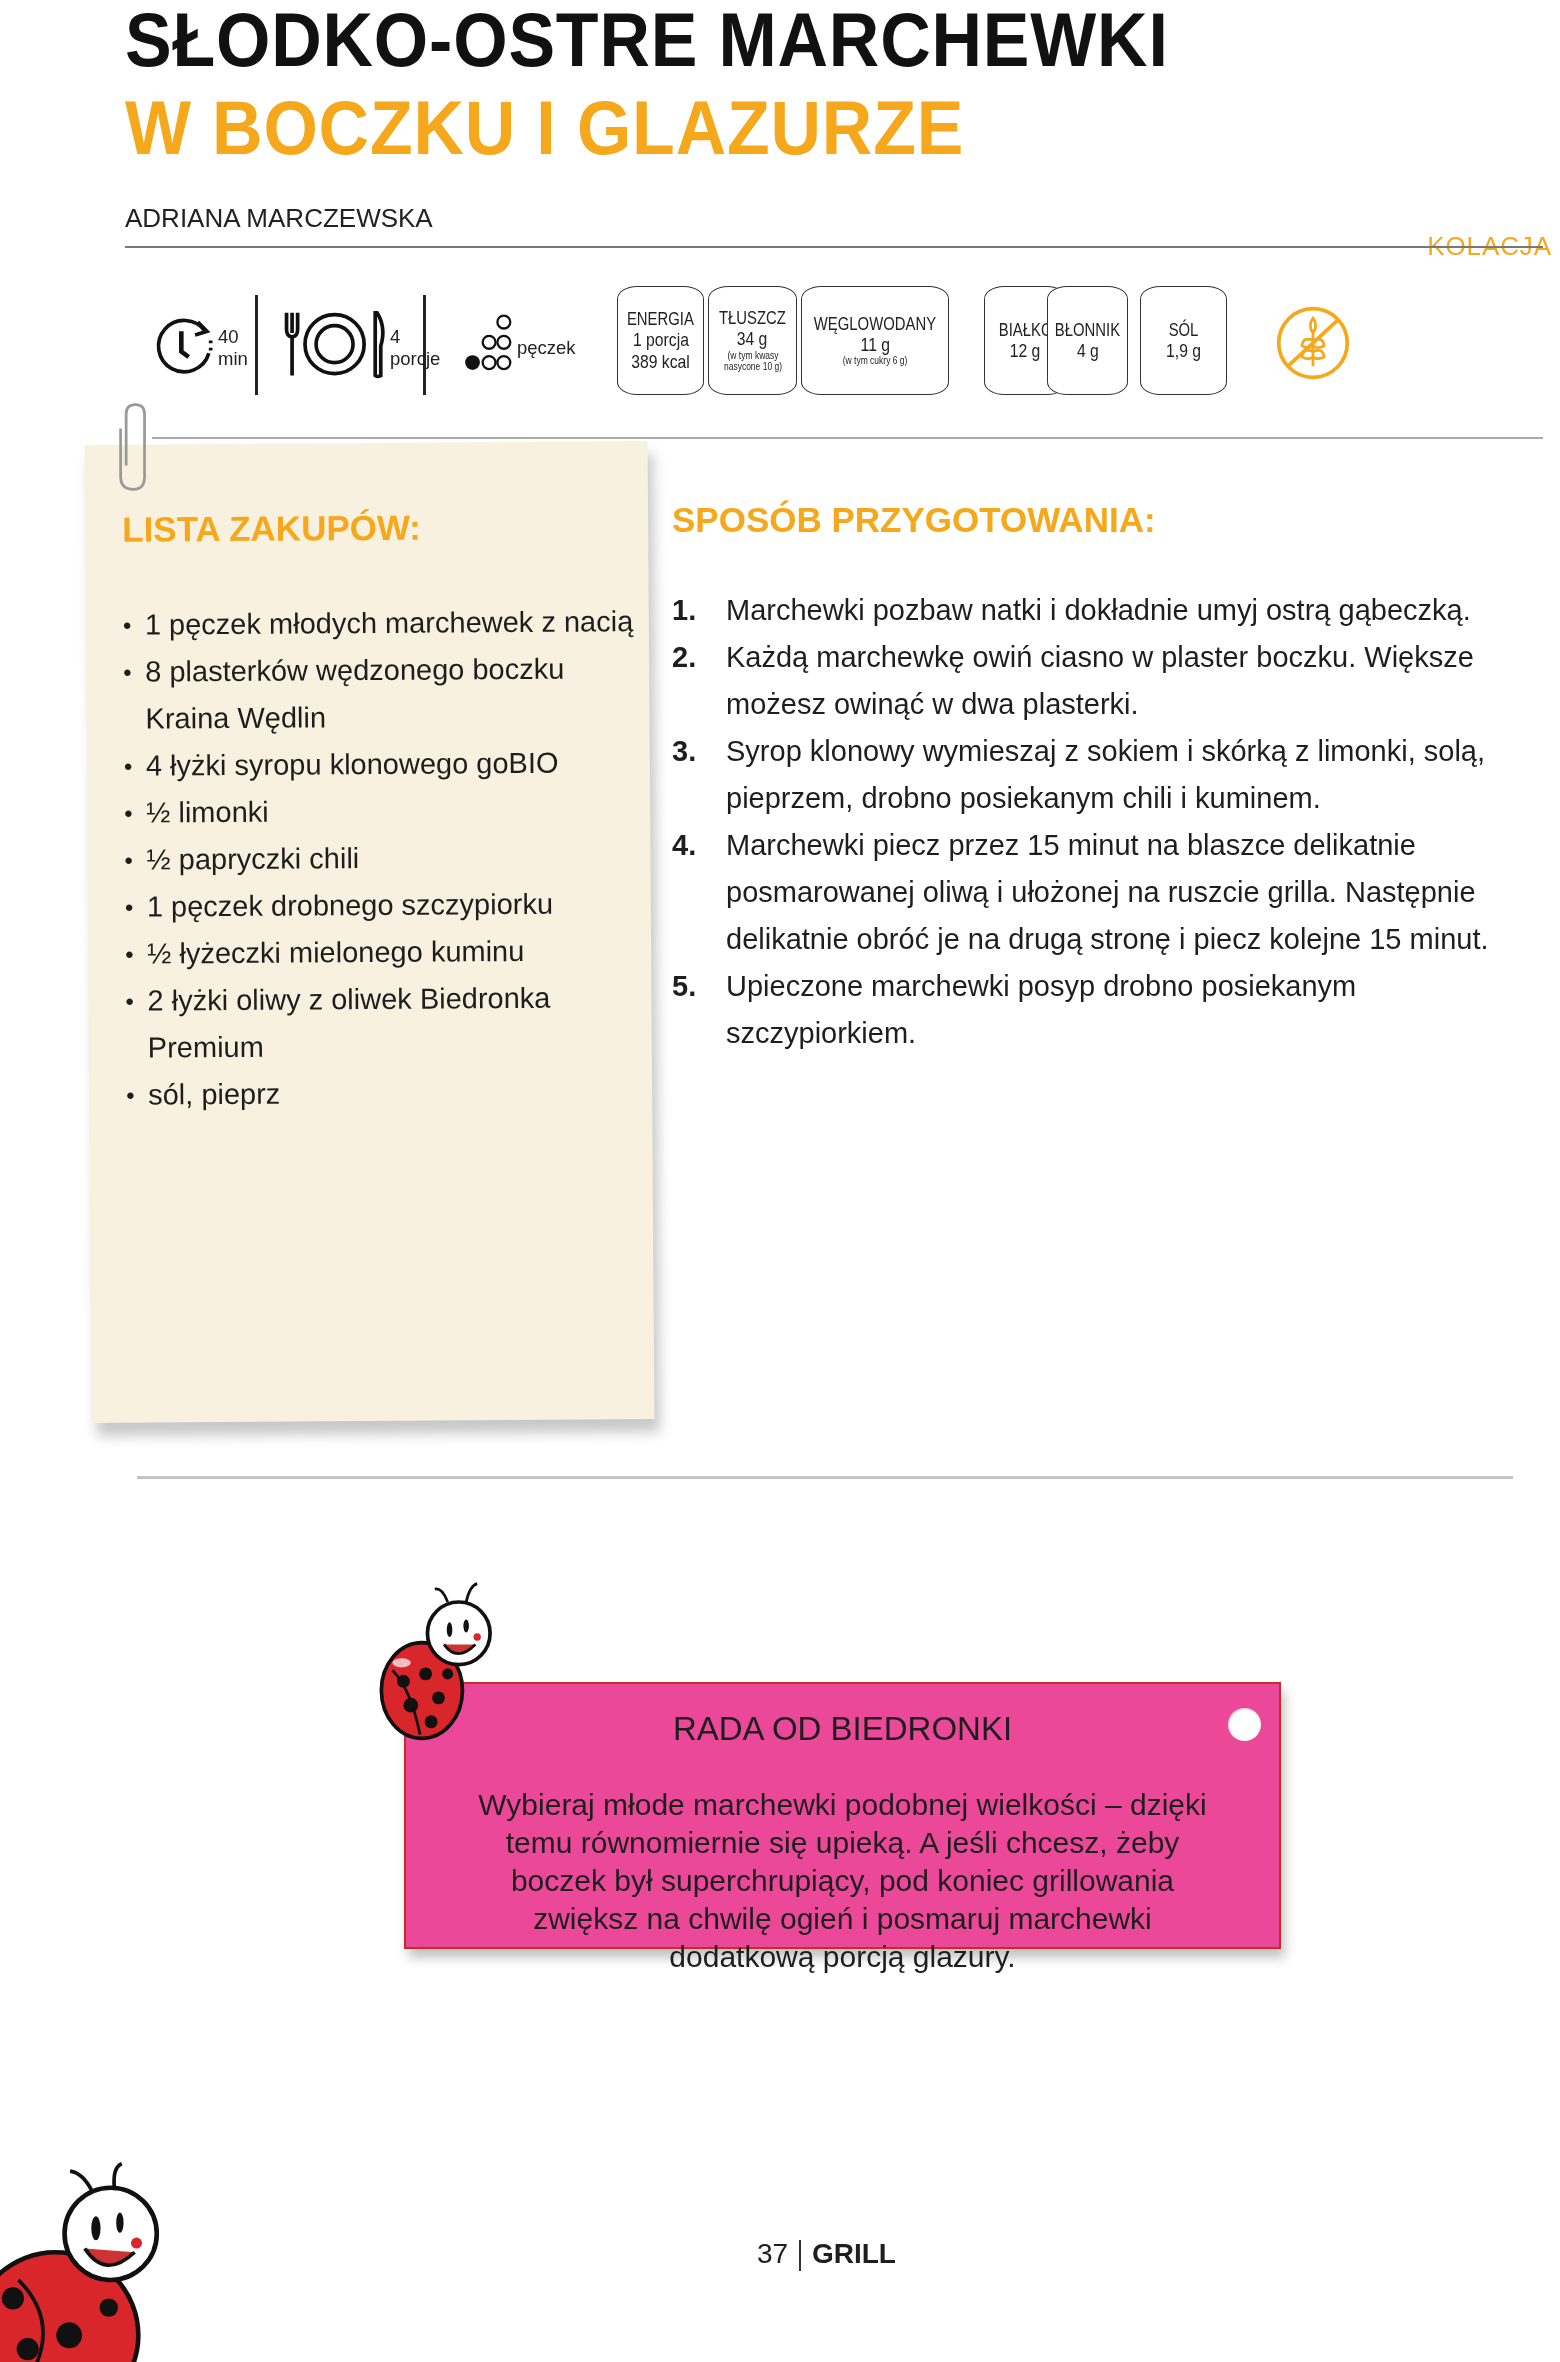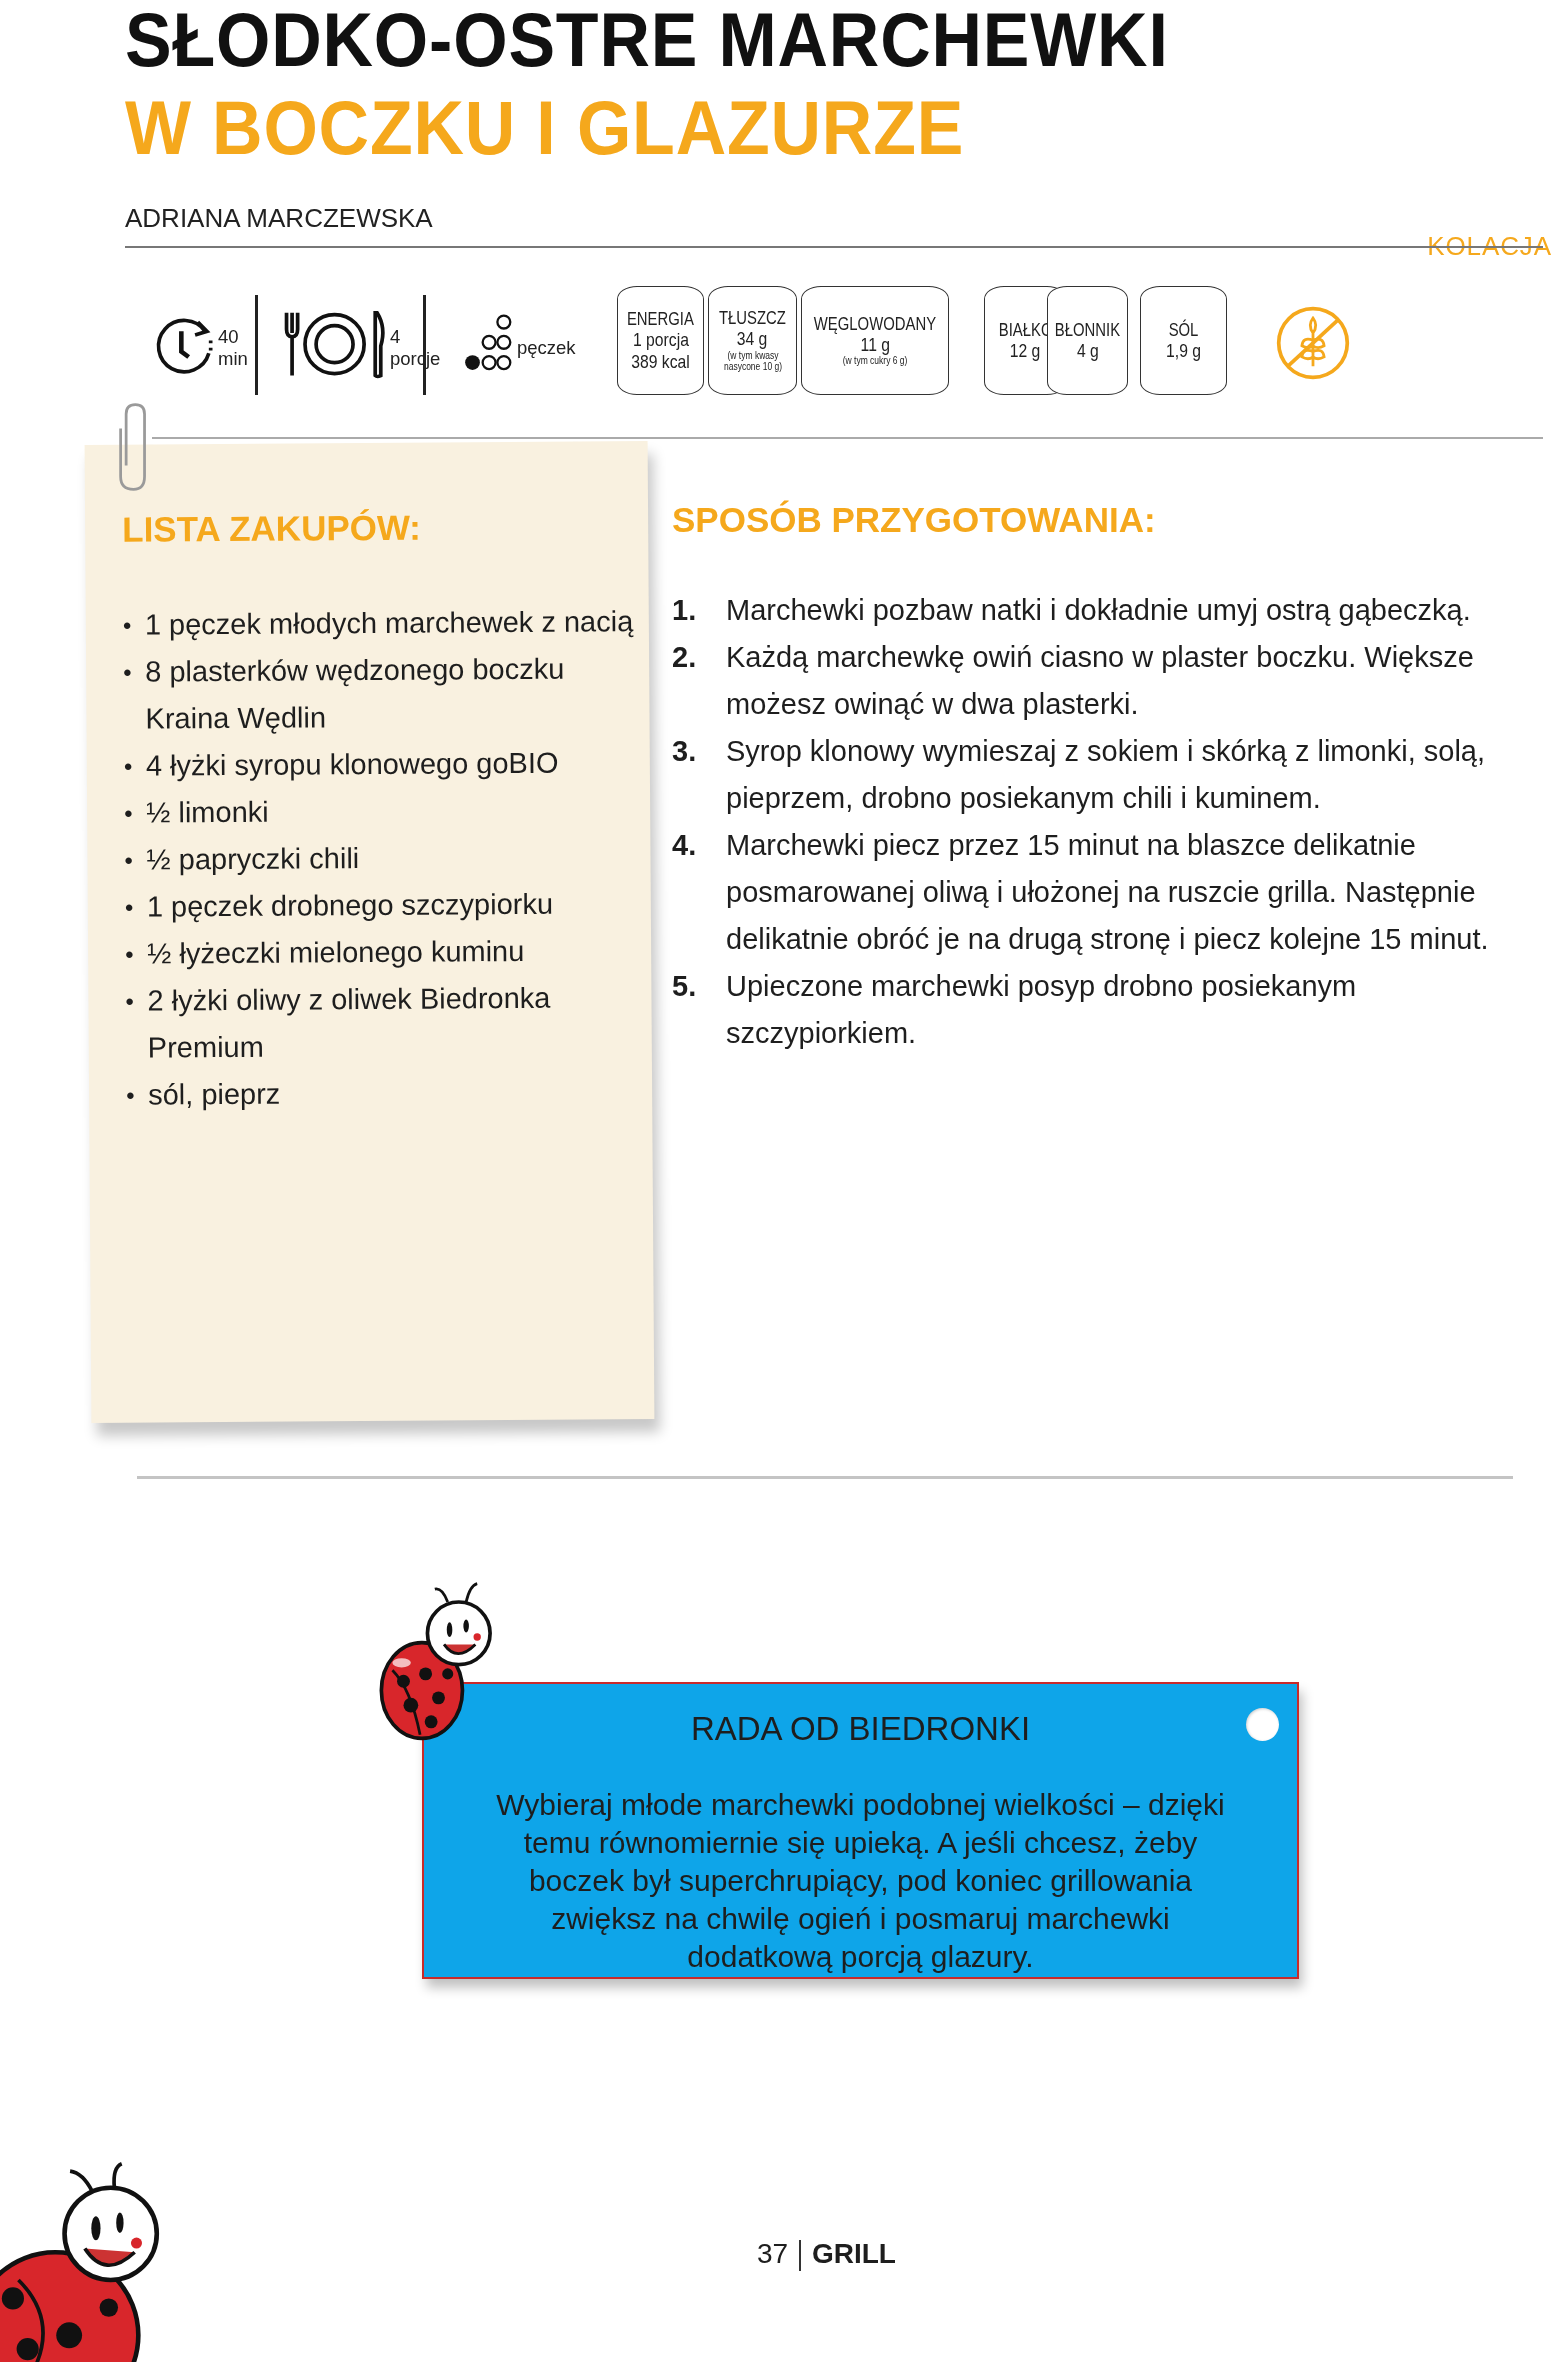--- a/index.html
+++ b/index.html
@@ -47,22 +47,22 @@
 
   
   .prep-title { position: absolute; left: 672px; top: 500px; font-size: 35px; font-weight: bold; color: #f5a81c; }
   .steps { position: absolute; left: 672px; top: 587px; width: 877px; list-style: none; }
   .steps li { position: relative; padding-left: 54px; font-size: 29px; line-height: 47px; color: #1e1e1e; }
   .steps li .num { position: absolute; left: 0; top: 0; font-weight: bold; }
 
   .rule-bottom { position: absolute; left: 137px; right: 48px; top: 1476px; height: 2.8px; background: #c4c4c4; }
 
   
-  .tip { position: absolute; left: 422px; top: 1682px; width: 877px; height: 297px;
-    background: #0ea5e9; border: 2.8px solid #c92a2a; box-shadow: 3.7px 9.2px 11px rgba(0,0,0,0.25); }
+  .tip { position: absolute; left: 404px; top: 1682px; width: 877px; height: 267px;
+    background: #ec4899; border: 2.8px solid #c92a2a; box-shadow: 3.7px 9.2px 11px rgba(0,0,0,0.25); }
   .tip-title { position: absolute; left: 0; right: 0; top: 26px; text-align: center; font-size: 33px; color: #1e1e1e; }
   .tip-text { position: absolute; left: 55px; right: 55px; top: 74px; text-align: center; font-size: 30px; line-height: 38px; color: #1e1e1e; margin-top: 28px; }
   .tip-hole { position: absolute; right: 18.5px; top: 24px; width: 33px; height: 33px; border-radius: 50%; background: #fff; box-shadow: inset 0.9px 0.9px 2.8px rgba(0,0,0,0.2); }
   .ladybug-tip { position: absolute; left: 374px; top: 1578px; width: 129px; height: 166px; }
 
   .footer { position: absolute; top: 2238px; left: 757px; font-size: 28px; color: #1e1e1e; white-space: nowrap; }
   .footer .sep { display: inline-block; width: 1.8px; height: 31px; background: #333; vertical-align: middle; margin: 0 11px; }
   .footer .sec { font-weight: bold; }
   .ladybug-corner { position: absolute; left: 0; top: 2160px; width: 166px; height: 203px; }
 </style>

